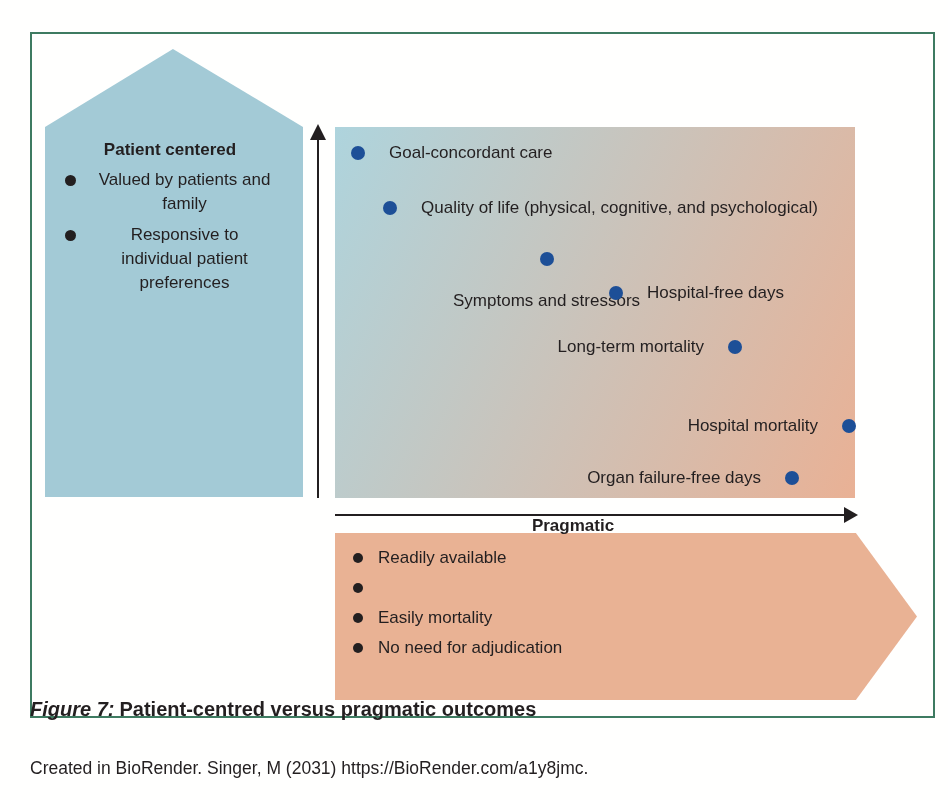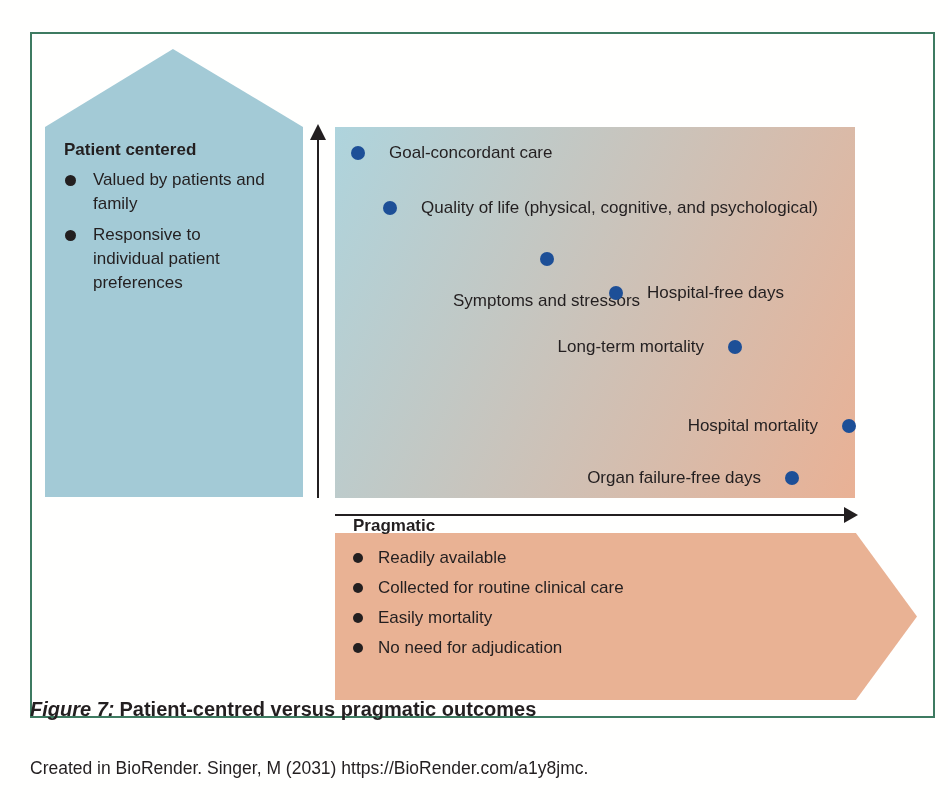--- a/index.html
+++ b/index.html
@@ -1,18 +1,18 @@
 <!DOCTYPE html>
 <html style="--frame-border: #3e7b61; --pentagon-fill: #a3cad6; --gradient-start: #aed4dd; --gradient-end: #e9b195; --pragmatic-fill: #e9b294; --point-dot: #1d4f97; --text: #231f20;"><head>
 <meta charset="utf-8">
 <style>
   html,body { margin:0; padding:0; background:#ffffff; }
   .canvas {
     position:relative; width:948px; height:800px; background:#fffffe;
-    font-family:"Liberation Sans", sans-serif; color:var(--text,#231f20); overflow:hidden;
+    font-family:"Liberation Sans", sans-serif; color:var(--text,#231f20); overflow:hidden;text-align:center;
   }
   .frame {
     position:absolute; left:30px; top:32px; width:901px; height:682px;
     border:2px solid var(--frame-border,#3e7b61); background:transparent;
   }
   
   .pentagon {
     position:absolute; left:45px; top:49px; width:258px; height:448px;
     background:var(--pentagon-fill,#a3cad6);
     clip-path:polygon(0 17.4%, 49.6% 0, 100% 17.4%, 100% 100%, 0 100%);
@@ -123,21 +123,20 @@
   <div class="pragmatic-shape"></div>
   <div class="pr-content">
     <div class="block-title">Pragmatic</div>
     <ul class="bullet-list pr-list" id="pr-bullets">
         <li class="bullet-row">
           <span class="bullet-dot"></span>
           <span class="bullet-text">Readily available</span>
         </li>
         <li class="bullet-row">
           <span class="bullet-dot"></span>
-          <span class="bullet-text">Collected for routine clinical care</span>
         </li>
         <li class="bullet-row">
           <span class="bullet-dot"></span>
           <span class="bullet-text">Easily mortality</span>
         </li>
         <li class="bullet-row">
           <span class="bullet-dot"></span>
           <span class="bullet-text">No need for adjudication</span>
         </li>
       </ul>

